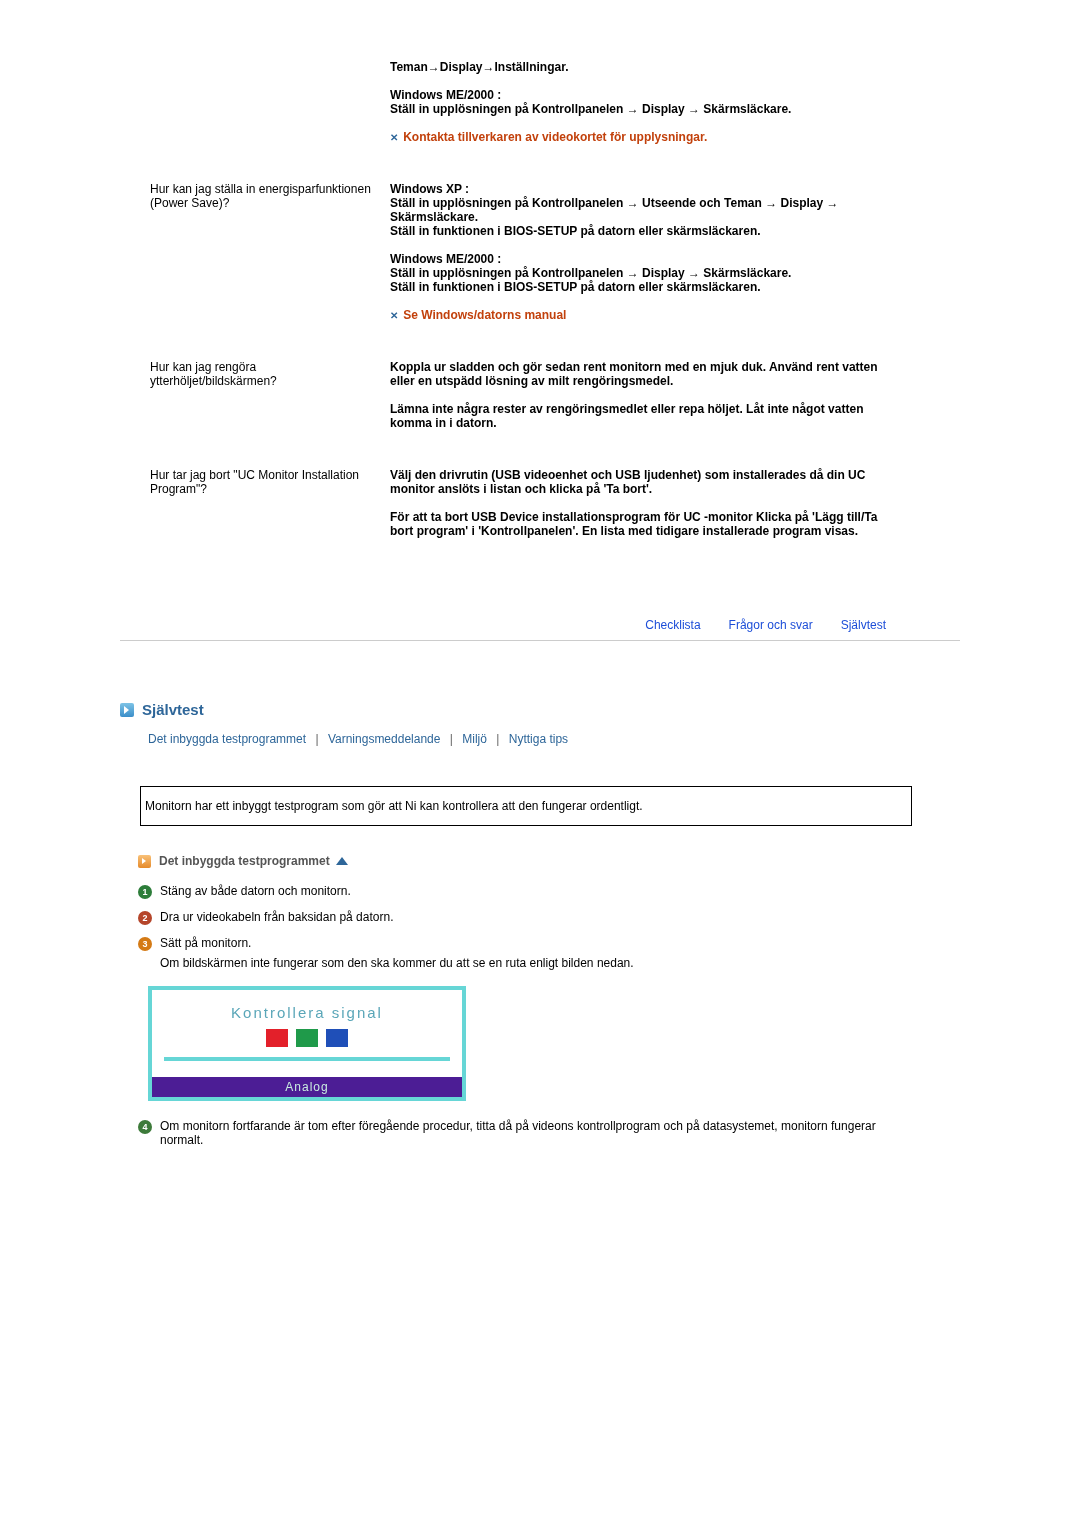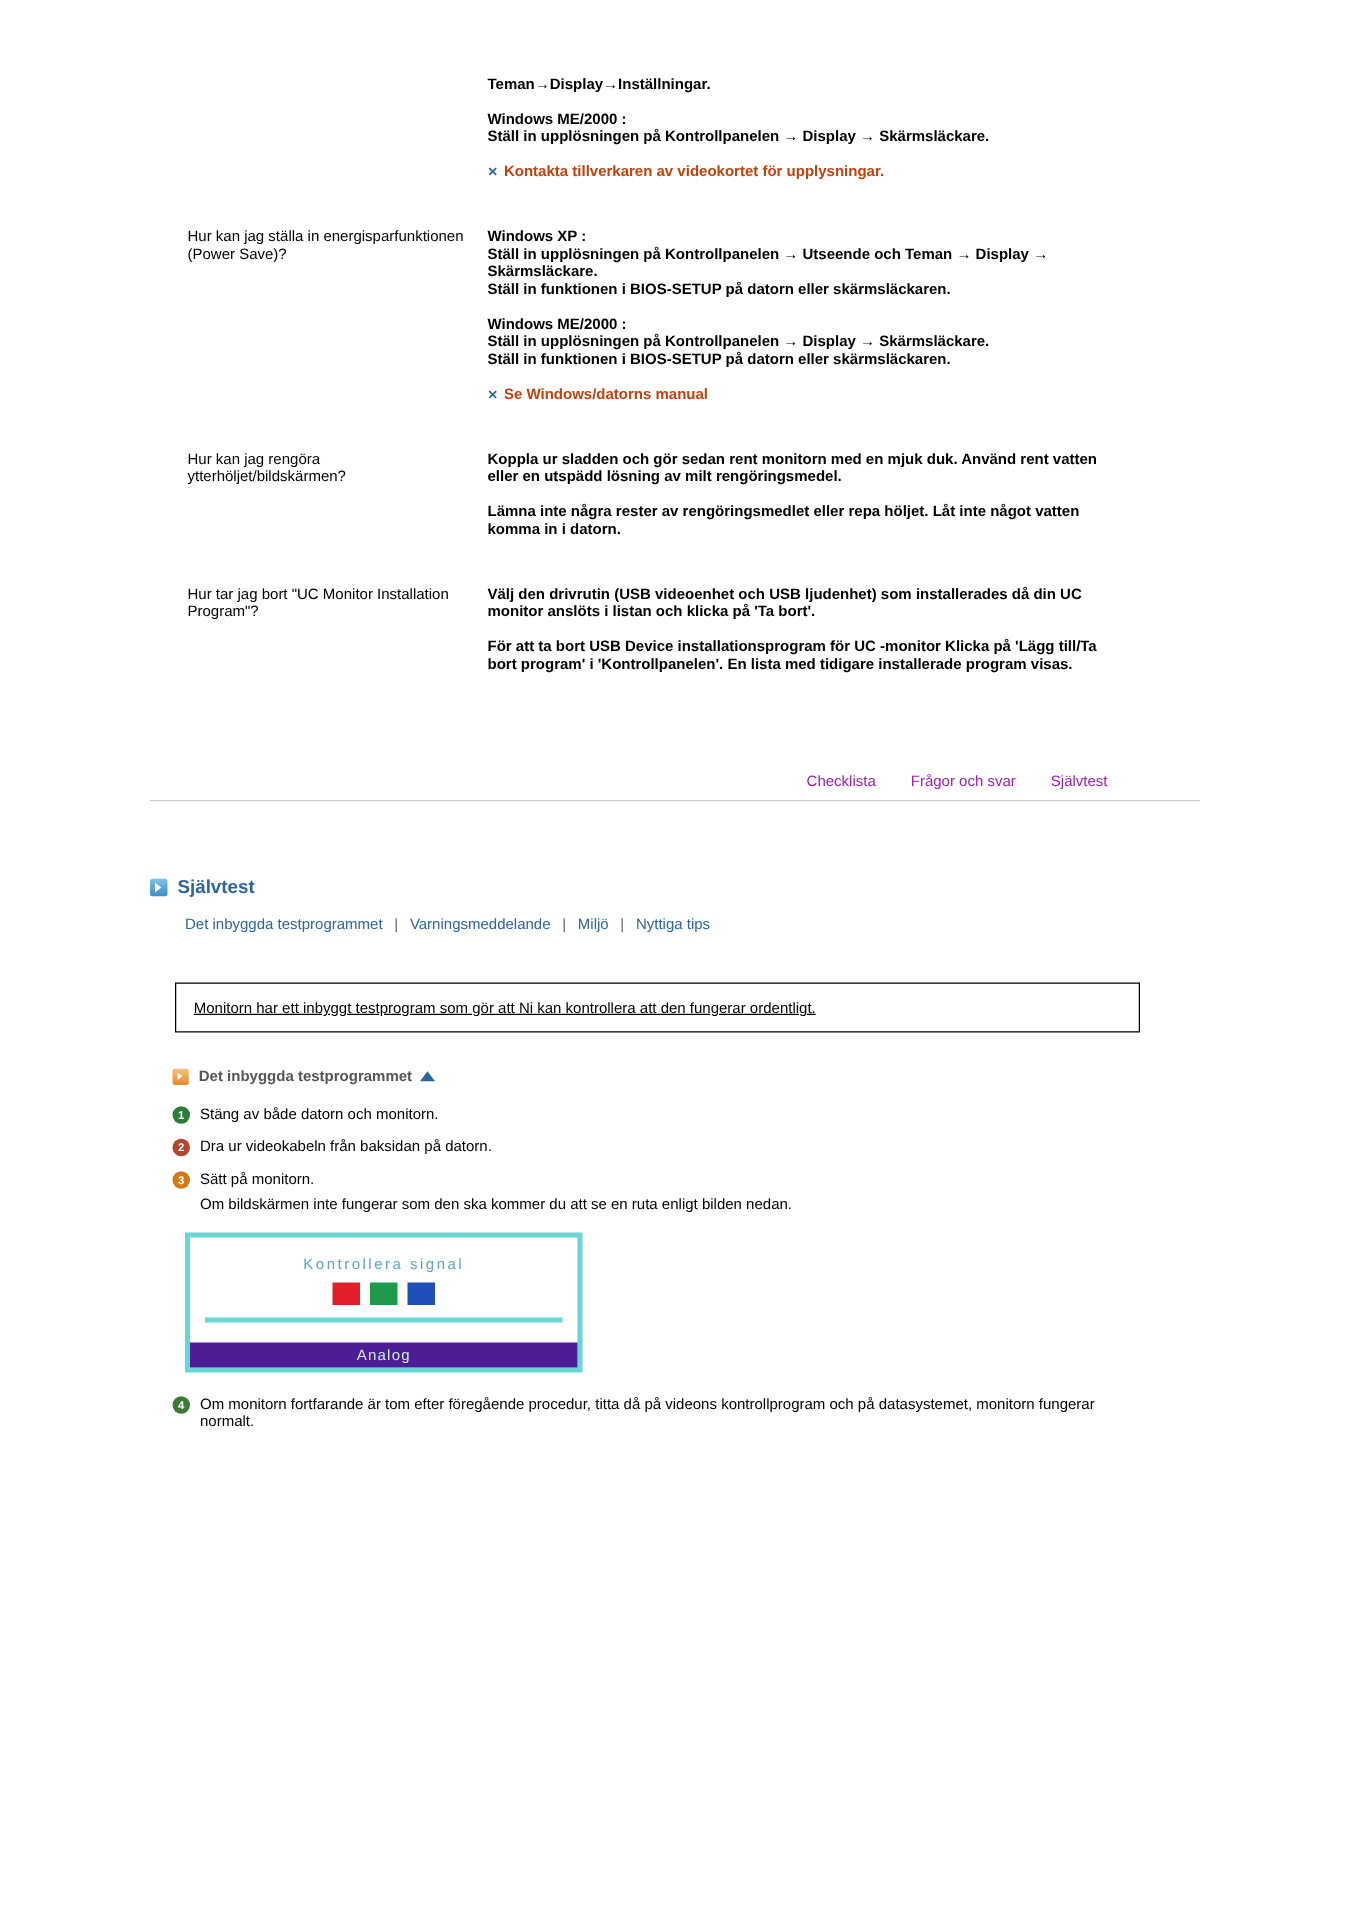--- a/index.html
+++ b/index.html
@@ -50,21 +50,21 @@
   .tabs-row {
     display: flex;
     justify-content: flex-end;
     align-items: center;
     padding-right: 60px;
     margin: 20px 0 60px 0;
     border-bottom: 1px solid #ccc;
   }
   .tab-item {
     padding: 6px 14px 8px 14px;
-    color: #a21caf;
+    color: #1d4ed8;
     font-size: 12px;
   }
   .section-header {
     display: flex;
     align-items: center;
     margin: 0 0 14px 0;
   }
   .arrow-icon {
     width: 14px;
     height: 14px;
@@ -118,23 +118,22 @@
   .subnav a {
     color: #2e6699;
     text-decoration: none;
   }
   .subnav .sep {
     color: #666;
     margin: 0 6px;
   }
   .info-box {
     border: 1px solid #000;
-    padding: 12px 14px;
+    padding: 12px 4px;
     margin: 0 48px 28px 20px;
-    text-decoration: underline;
   }
   .sub-header {
     display: flex;
     align-items: center;
     margin: 0 0 16px 18px;
     color: #555;
     font-weight: bold;
     font-size: 12px;
   }
   .up-triangle {
@@ -184,21 +183,21 @@
     margin: 10px 0 18px 28px;
     border: 4px solid #66d6d6;
     background: #fff;
   }
   .signal-inner {
     padding: 14px 0 8px 0;
     text-align: center;
   }
   .signal-text {
     color: #5aa6b8;
-    font-size: 12px;
+    font-size: 15px;
     letter-spacing: 2px;
     margin-bottom: 8px;
   }
   .rgb-row {
     display: flex;
     justify-content: center;
     gap: 8px;
     margin-bottom: 10px;
   }
   .sq { width: 22px; height: 18px; }

